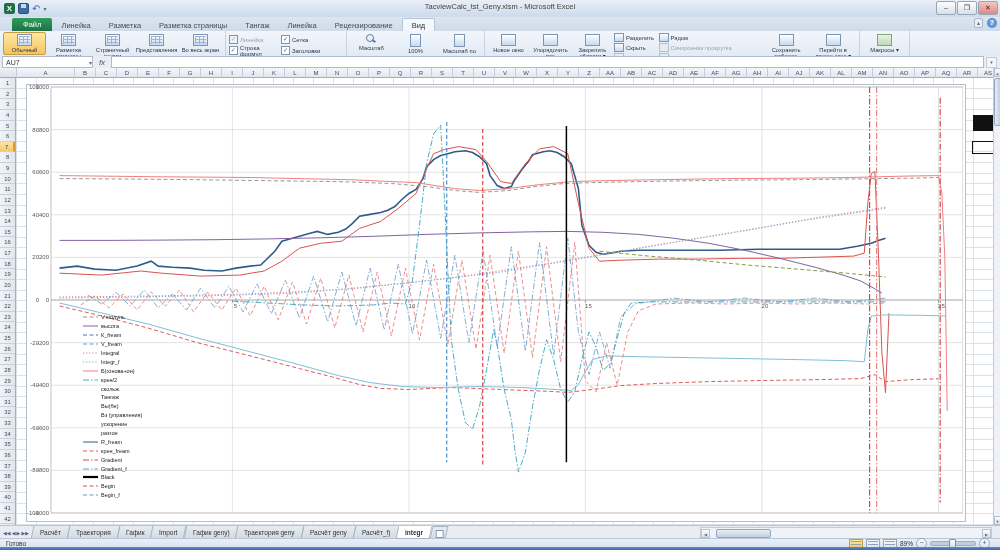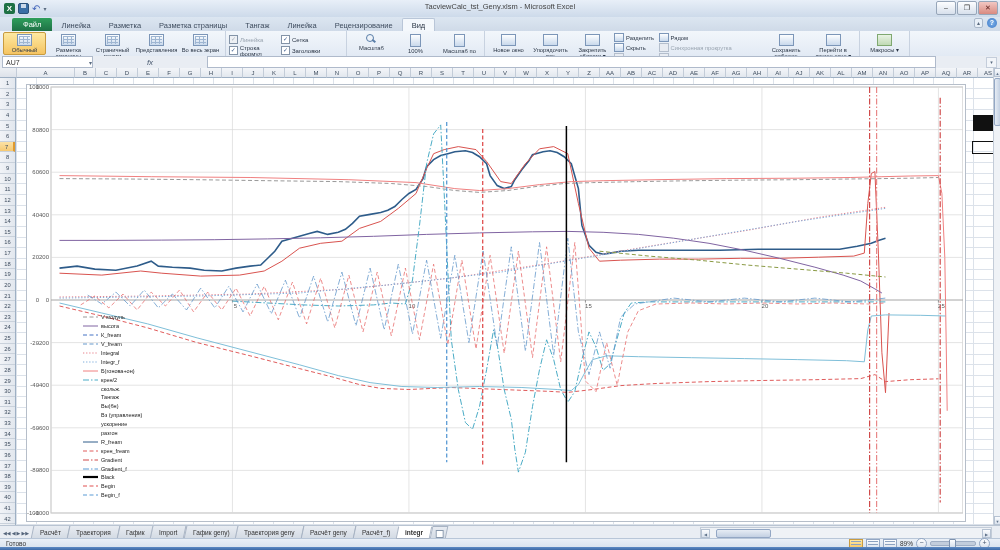--- a/index.html
+++ b/index.html
@@ -53,21 +53,21 @@
   .chk{display:flex;align-items:center;gap:2px;font-size:6px;color:#2B3646;}
   .chk .box{width:7px;height:7px;border:1px solid #8393A7;background:#fff;font-size:6px;line-height:7px;text-align:center;color:#3A5A8C;}
   .chk.dis{color:#9AA5B1;}
   .chk.dis .box{background:#EDF0F4;color:#A7AFBA;}
   .smallcol{display:flex;flex-direction:column;gap:1px;padding-top:1px;}
   .smallbtn{display:flex;align-items:center;gap:2px;font-size:5.8px;color:#2B3646;white-space:nowrap;}
   .smallbtn .sicon{width:8px;height:7px;border:1px solid #7C96B8;background:linear-gradient(#FDFEFF,#C9D9EC);}
   .smallbtn.dis{color:#9AA5B1;}
   .smallbtn.dis .sicon{border-color:#B4BECC;background:#E8ECF2;}
   
-  #fbar{left:0;top:56px;width:1000px;height:12px;background:#E9EDF3;border-bottom:1px solid #0ea5e9;display:flex;align-items:center;gap:48px;}
+  #fbar{left:0;top:56px;width:1000px;height:12px;background:#E9EDF3;border-bottom:1px solid #0ea5e9;display:flex;align-items:center;}
   #namebox{width:86px;height:10px;background:#fff;border:1px solid #AFBACB;margin-left:2px;
     font-size:7px;padding-left:3px;display:flex;align-items:center;justify-content:space-between;}
   #fx{width:18px;text-align:center;font-style:italic;font-size:8px;color:#4A5A70;}
   #finput{flex:1;height:10px;background:#fff;border:1px solid #AFBACB;margin-right:2px;font-size:7px;}
   #fexpand{width:9px;height:9px;margin-right:3px;font-size:5px;color:#5A6B80;text-align:center;line-height:9px;border:1px solid #C4CDDA;background:#F2F5F9;}
   
   #colhead{left:0;top:68px;width:993px;height:10px;display:flex;}
   .ch{background:linear-gradient(#F4F6F9,#E2E7EE);border-right:1px solid #C3CCD8;border-bottom:1px solid #9EB0C4;
      font-size:6px;color:#3E4C5E;text-align:center;line-height:10px;overflow:hidden;flex-shrink:0;}
   .ch.corner{width:16px;background:linear-gradient(#EDF0F4,#DDE2EA);}

